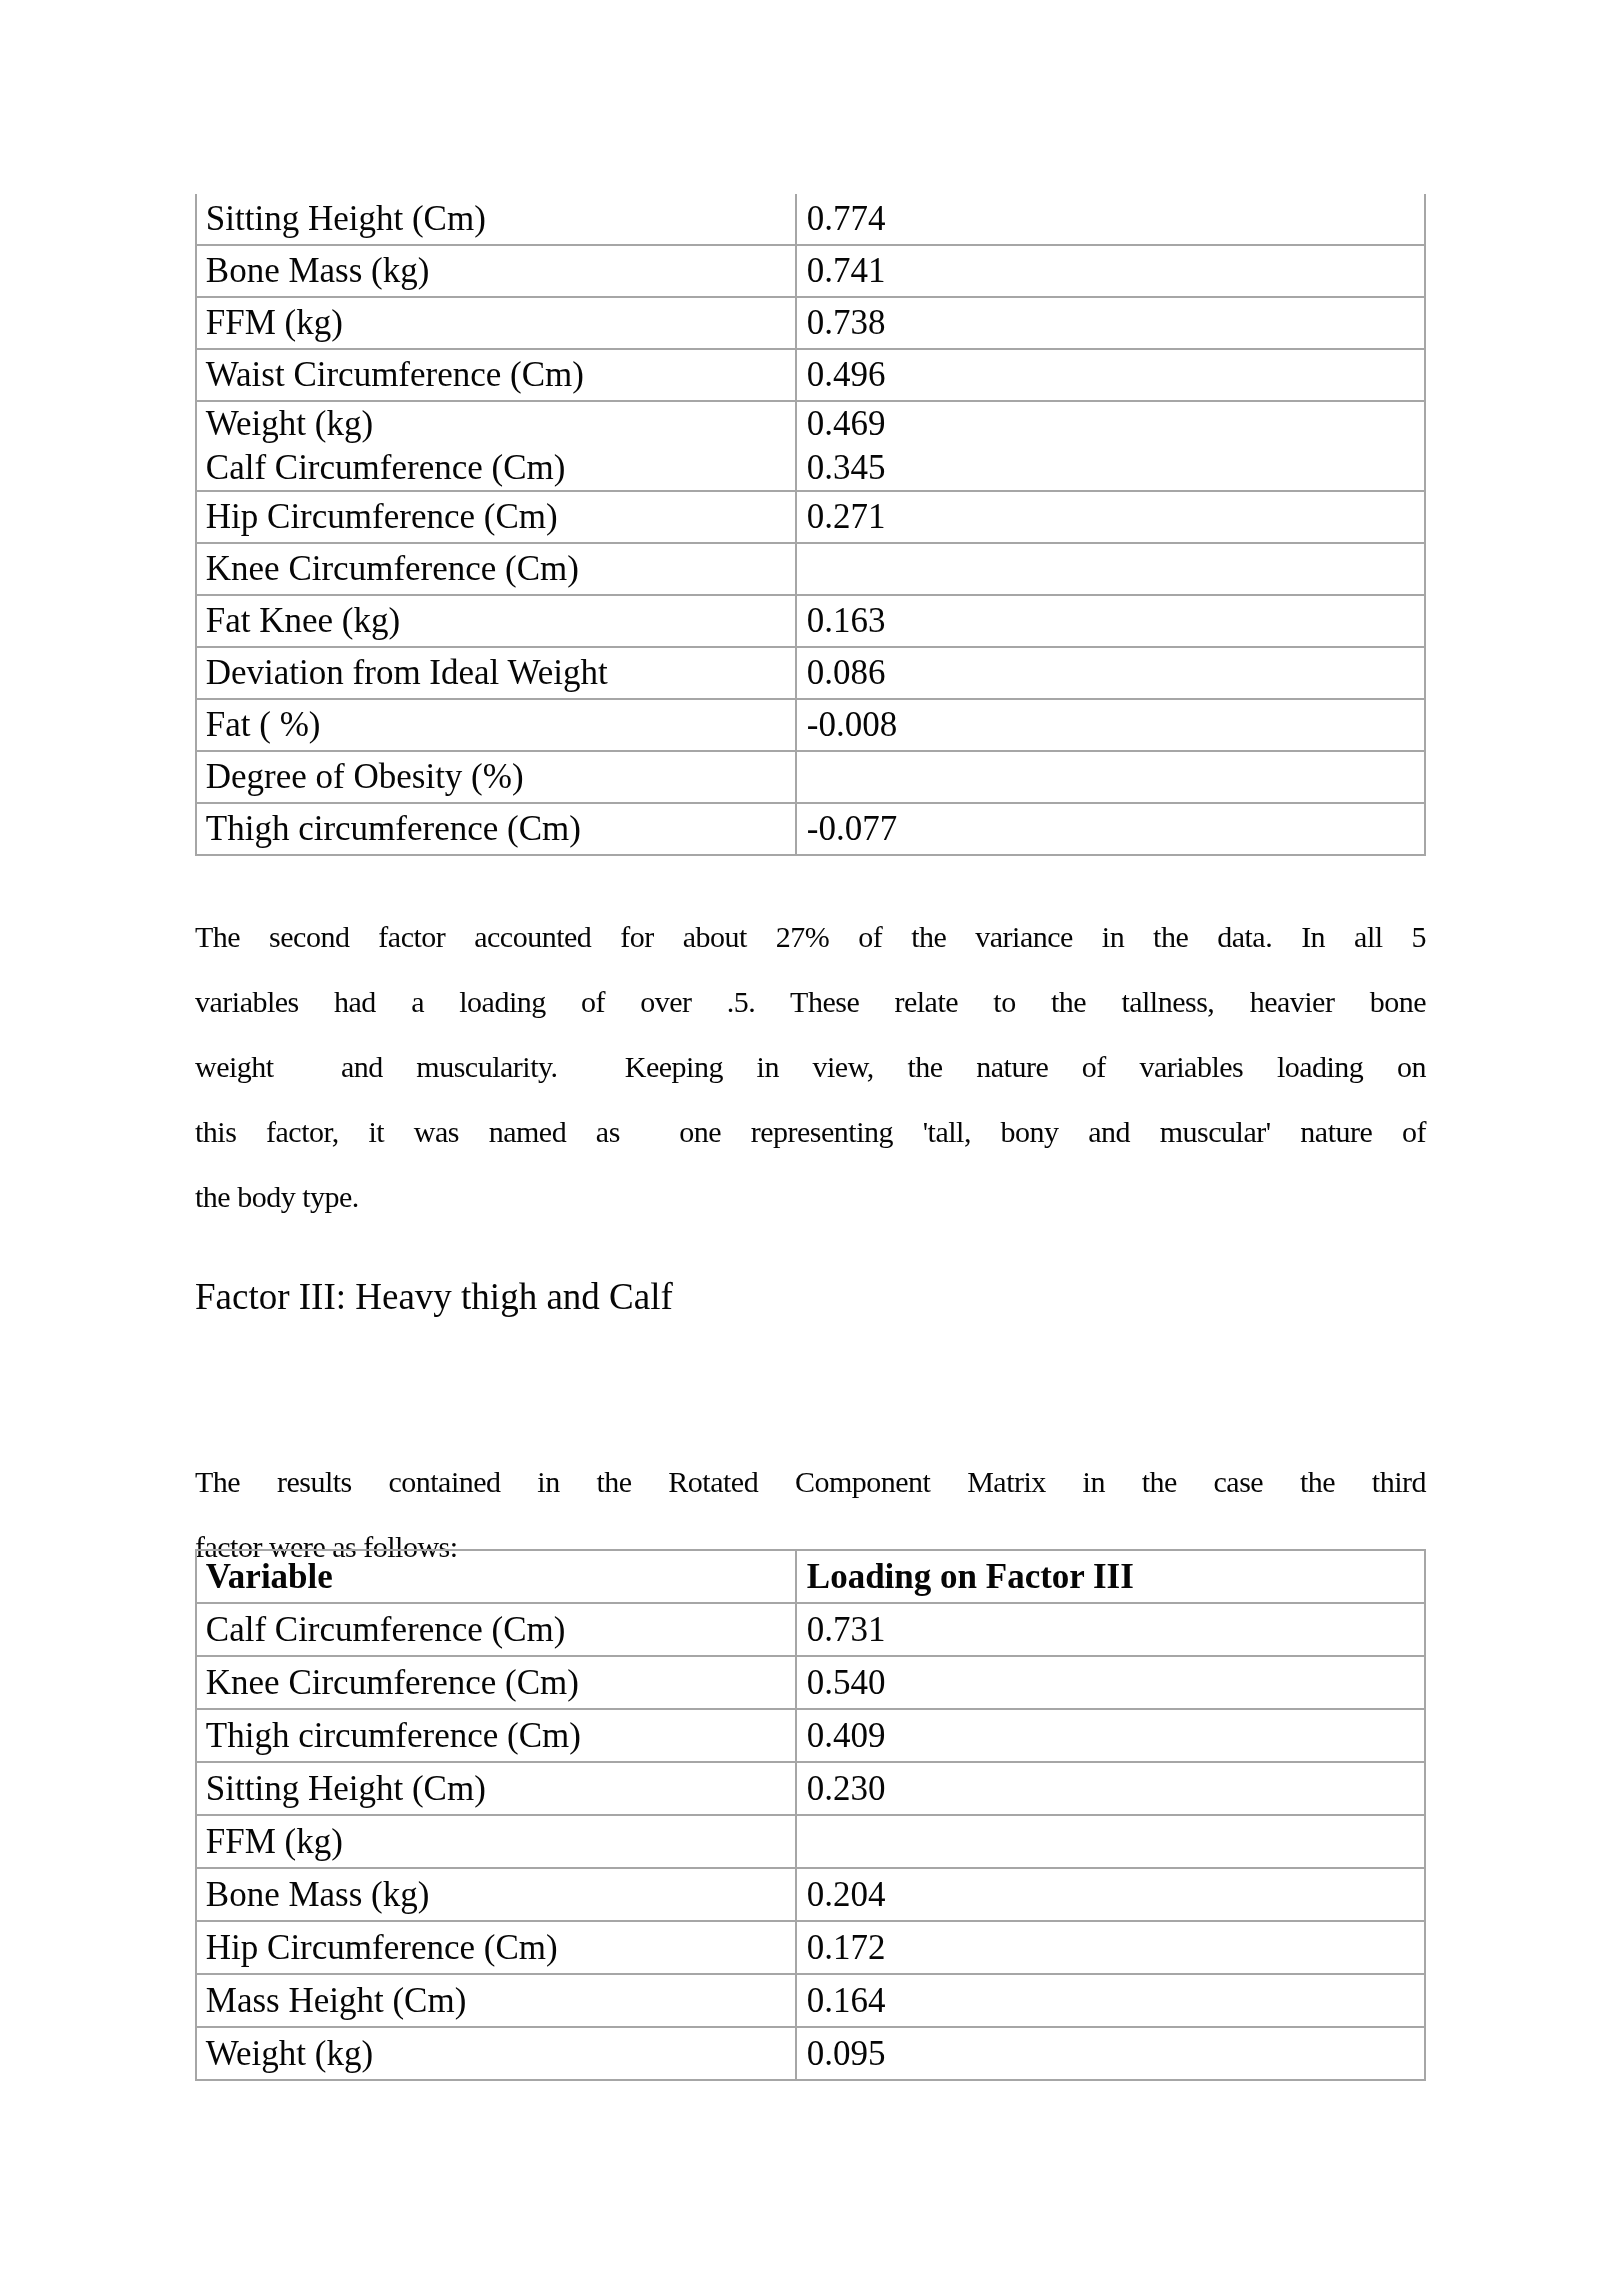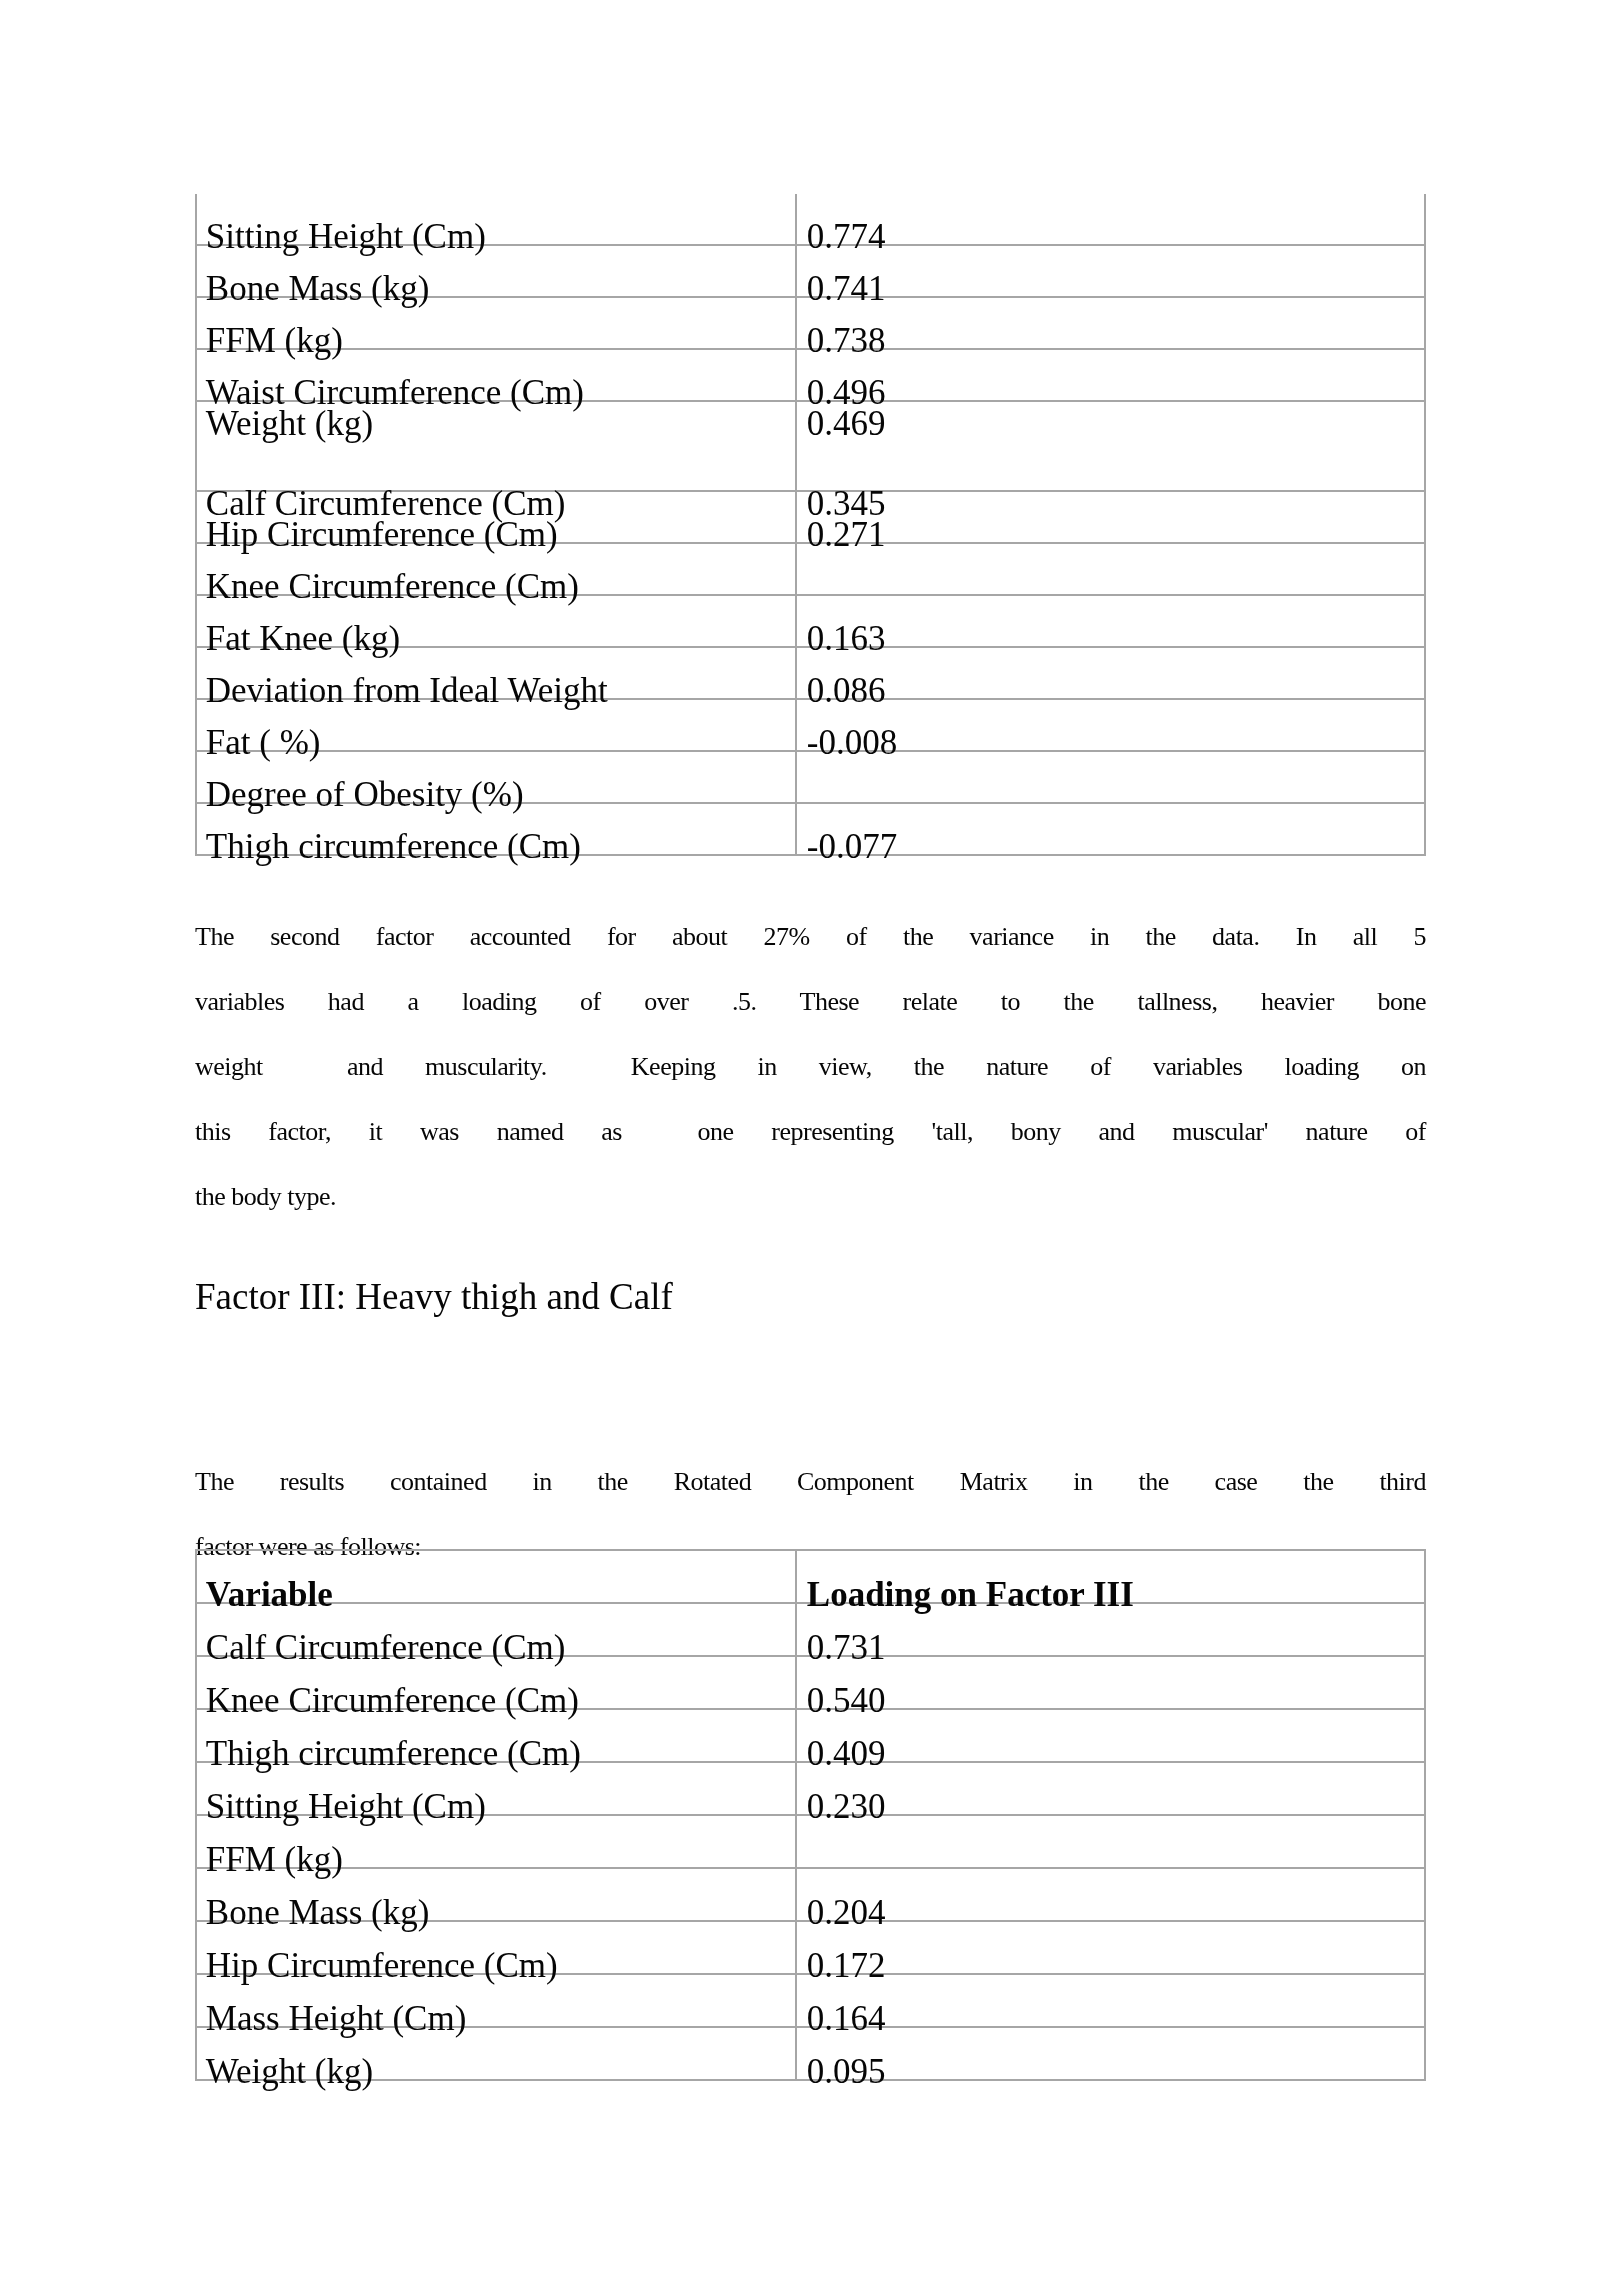--- a/index.html
+++ b/index.html
@@ -45,29 +45,29 @@
     justify-content: center;
   }
   .cell-value {
     box-sizing: border-box;
     flex: 1;
     padding-left: 9.8px;
     display: flex;
     flex-direction: column;
     justify-content: center;
   }
-  .cell-line { display: block; line-height: 44px; white-space: nowrap; margin-top: 36px; }
+  .cell-line { display: block; line-height: 44px; white-space: nowrap; }
   .hdr .cell-line { font-weight: bold; }
 
   
   .para {
     position: absolute;
     left: 195px;
     width: 1231px;
-    font-size: 26px;
+    font-size: 30px;
     letter-spacing: -0.5px;
     line-height: 65px;
   }
   #para1 { top: 904px; }
   #para2 { top: 1449px; }
   .pline {
     text-align: justify;
     text-align-last: justify;
     white-space: pre-wrap;
   }

